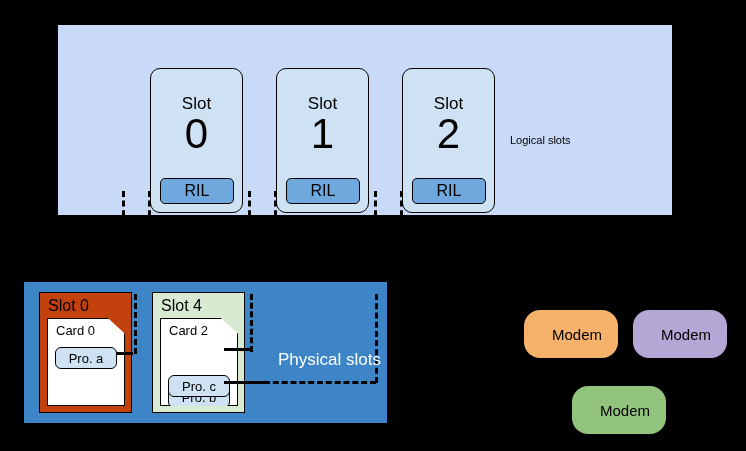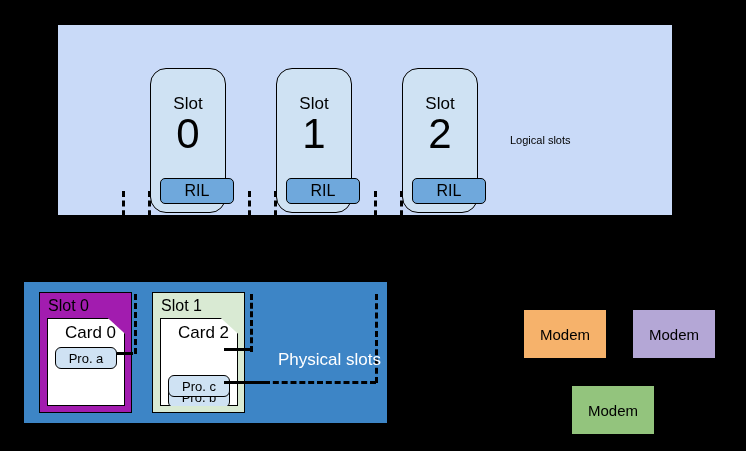--- a/index.html
+++ b/index.html
@@ -22,25 +22,25 @@
     left: 58px;
     top: 25px;
     width: 614px;
     height: 190px;
     background: #c9daf8;
   }
 
   .slot-card {
     position: absolute;
     top: 43px;
-    width: 76px;
+    width: 93px;
     height: 145px;
     background: #cfe2f3;
     border: 1.4px solid #000000;
-    border-radius: 16px;
+    border-radius: 10px;
     box-sizing: border-box;
   }
   .slot-card.s0 { left: 92px; }
   .slot-card.s1 { left: 218px; }
   .slot-card.s2 { left: 344px; }
 
   .slot-word {
     position: absolute;
     top: 26px;
     left: 0;
@@ -108,21 +108,21 @@
   .pslot {
     position: absolute;
     top: 10px;
     height: 121px;
     border: 1.4px solid #000000;
     box-sizing: border-box;
   }
   .pslot.p0 {
     left: 15px;
     width: 93px;
-    background: #a21caf;
+    background: #c2410c;
   }
   .pslot.p1 {
     left: 128px;
     width: 93px;
     background: #d9ead3;
   }
   .pslot-title {
     position: absolute;
     left: 8px;
     top: 4px;
@@ -137,23 +137,23 @@
     top: 25px;
     width: 78px;
     height: 88px;
     background: #ffffff;
     border: 1.4px solid #000000;
     box-sizing: border-box;
     clip-path: polygon(0 0, 78% 0, 100% 18%, 100% 100%, 0 100%);
   }
   .card-title {
     position: absolute;
-    left: 17px;
+    left: 8px;
     top: 4px;
-    font-size: 17px;
+    font-size: 13px;
     color: #000000;
   }
   .pro-box {
     position: absolute;
     left: 7px;
     width: 62px;
     height: 22px;
     background: #cfe2f3;
     border: 1.4px solid #000000;
     border-radius: 6px;
@@ -187,26 +187,27 @@
   }
   .dash-h {
     position: absolute;
     height: 0;
     border-top: 3px dashed #000000;
   }
 
   
   .modem {
     position: absolute;
-    border-radius: 0;
+    border-radius: 16px;
     display: flex;
     align-items: center;
     justify-content: center;
     font-size: 15px;
     color: #000000;
+    padding-left: 12px;
   }
   .modem.m0 {
     left: 524px;
     top: 310px;
     width: 82px;
     height: 48px;
     background: #f6b26b;
   }
   .modem.m1 {
     left: 633px;
@@ -262,21 +263,21 @@
 
     <div class="pslot p0">
       <div class="pslot-title">Slot 0</div>
       <div class="card">
         <div class="card-title">Card 0</div>
         <div class="pro-box" style="top:28px;">Pro. a</div>
       </div>
     </div>
 
     <div class="pslot p1">
-      <div class="pslot-title">Slot 1</div>
+      <div class="pslot-title">Slot 4</div>
       <div class="card">
         <div class="card-title">Card 2</div>
         <div class="pro-box" style="top:28px;margin-top:39px;">Pro. b</div>
         <div class="pro-box" style="top:56px;">Pro. c</div>
       </div>
     </div>
 
     <div class="conn-h" style="left:93px; top:70px; width:16px;"></div>
     <div class="dash-v" style="left:110px; top:12px; height:60px;"></div>
 

